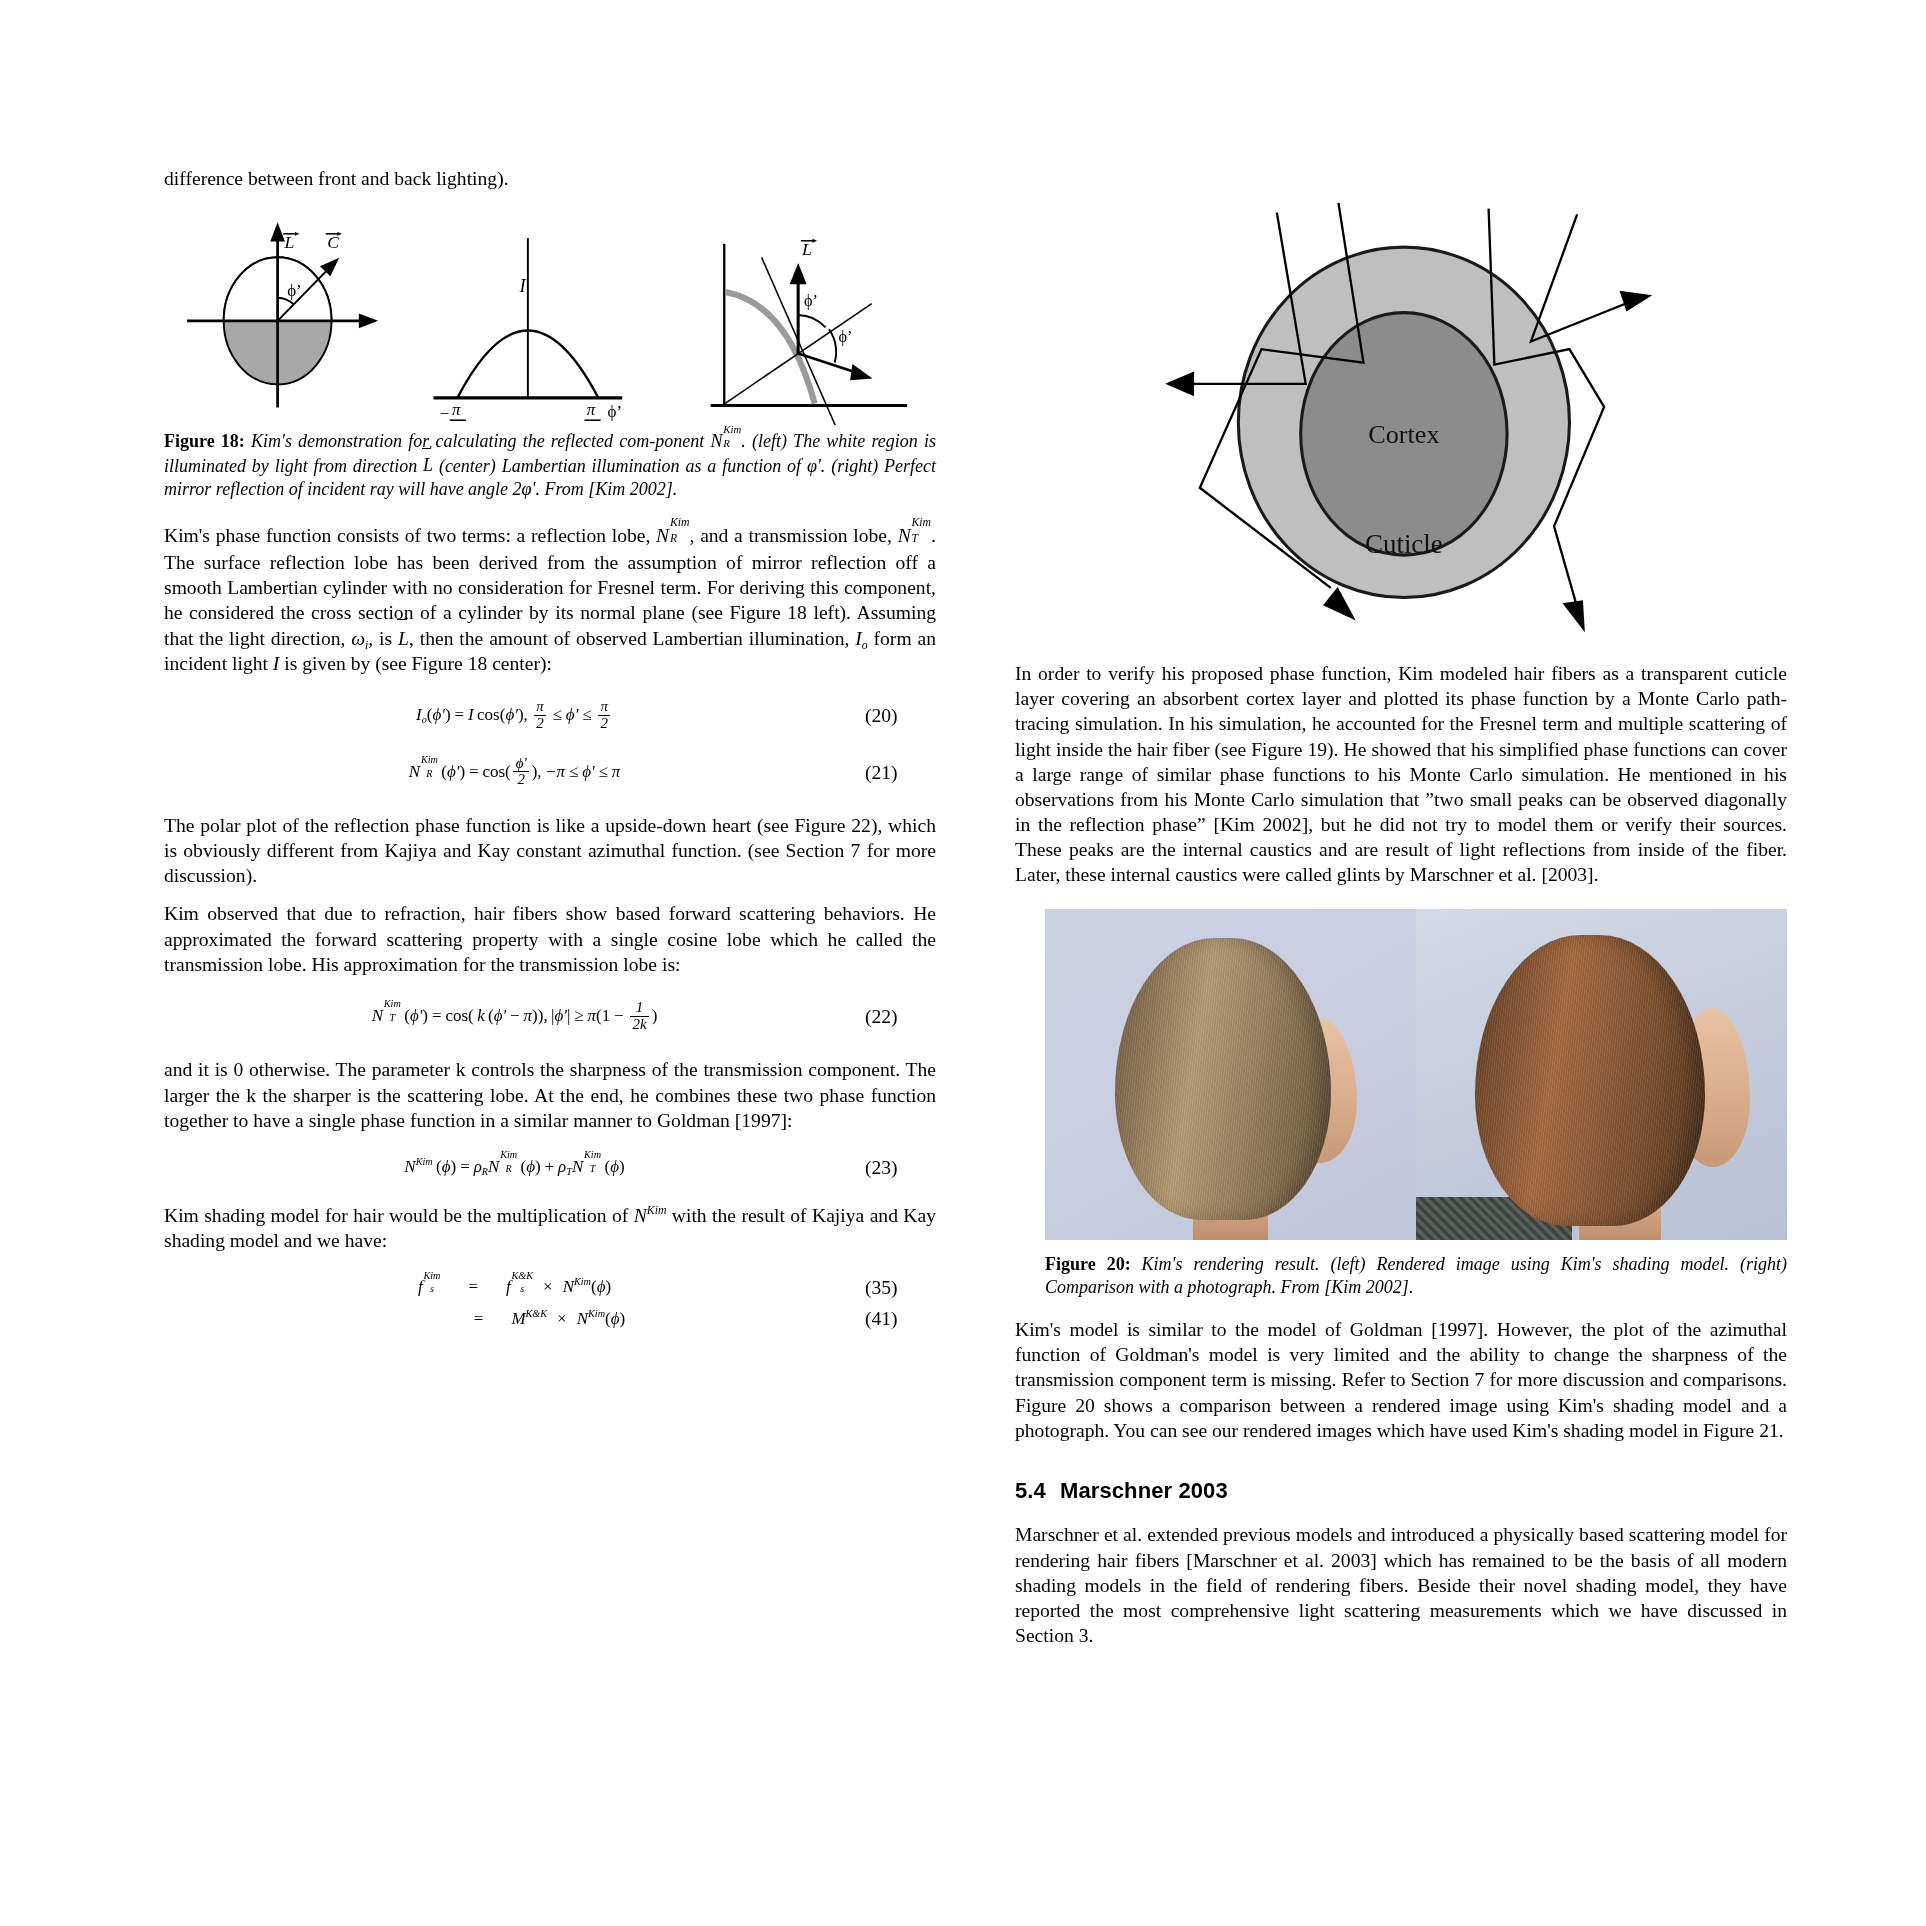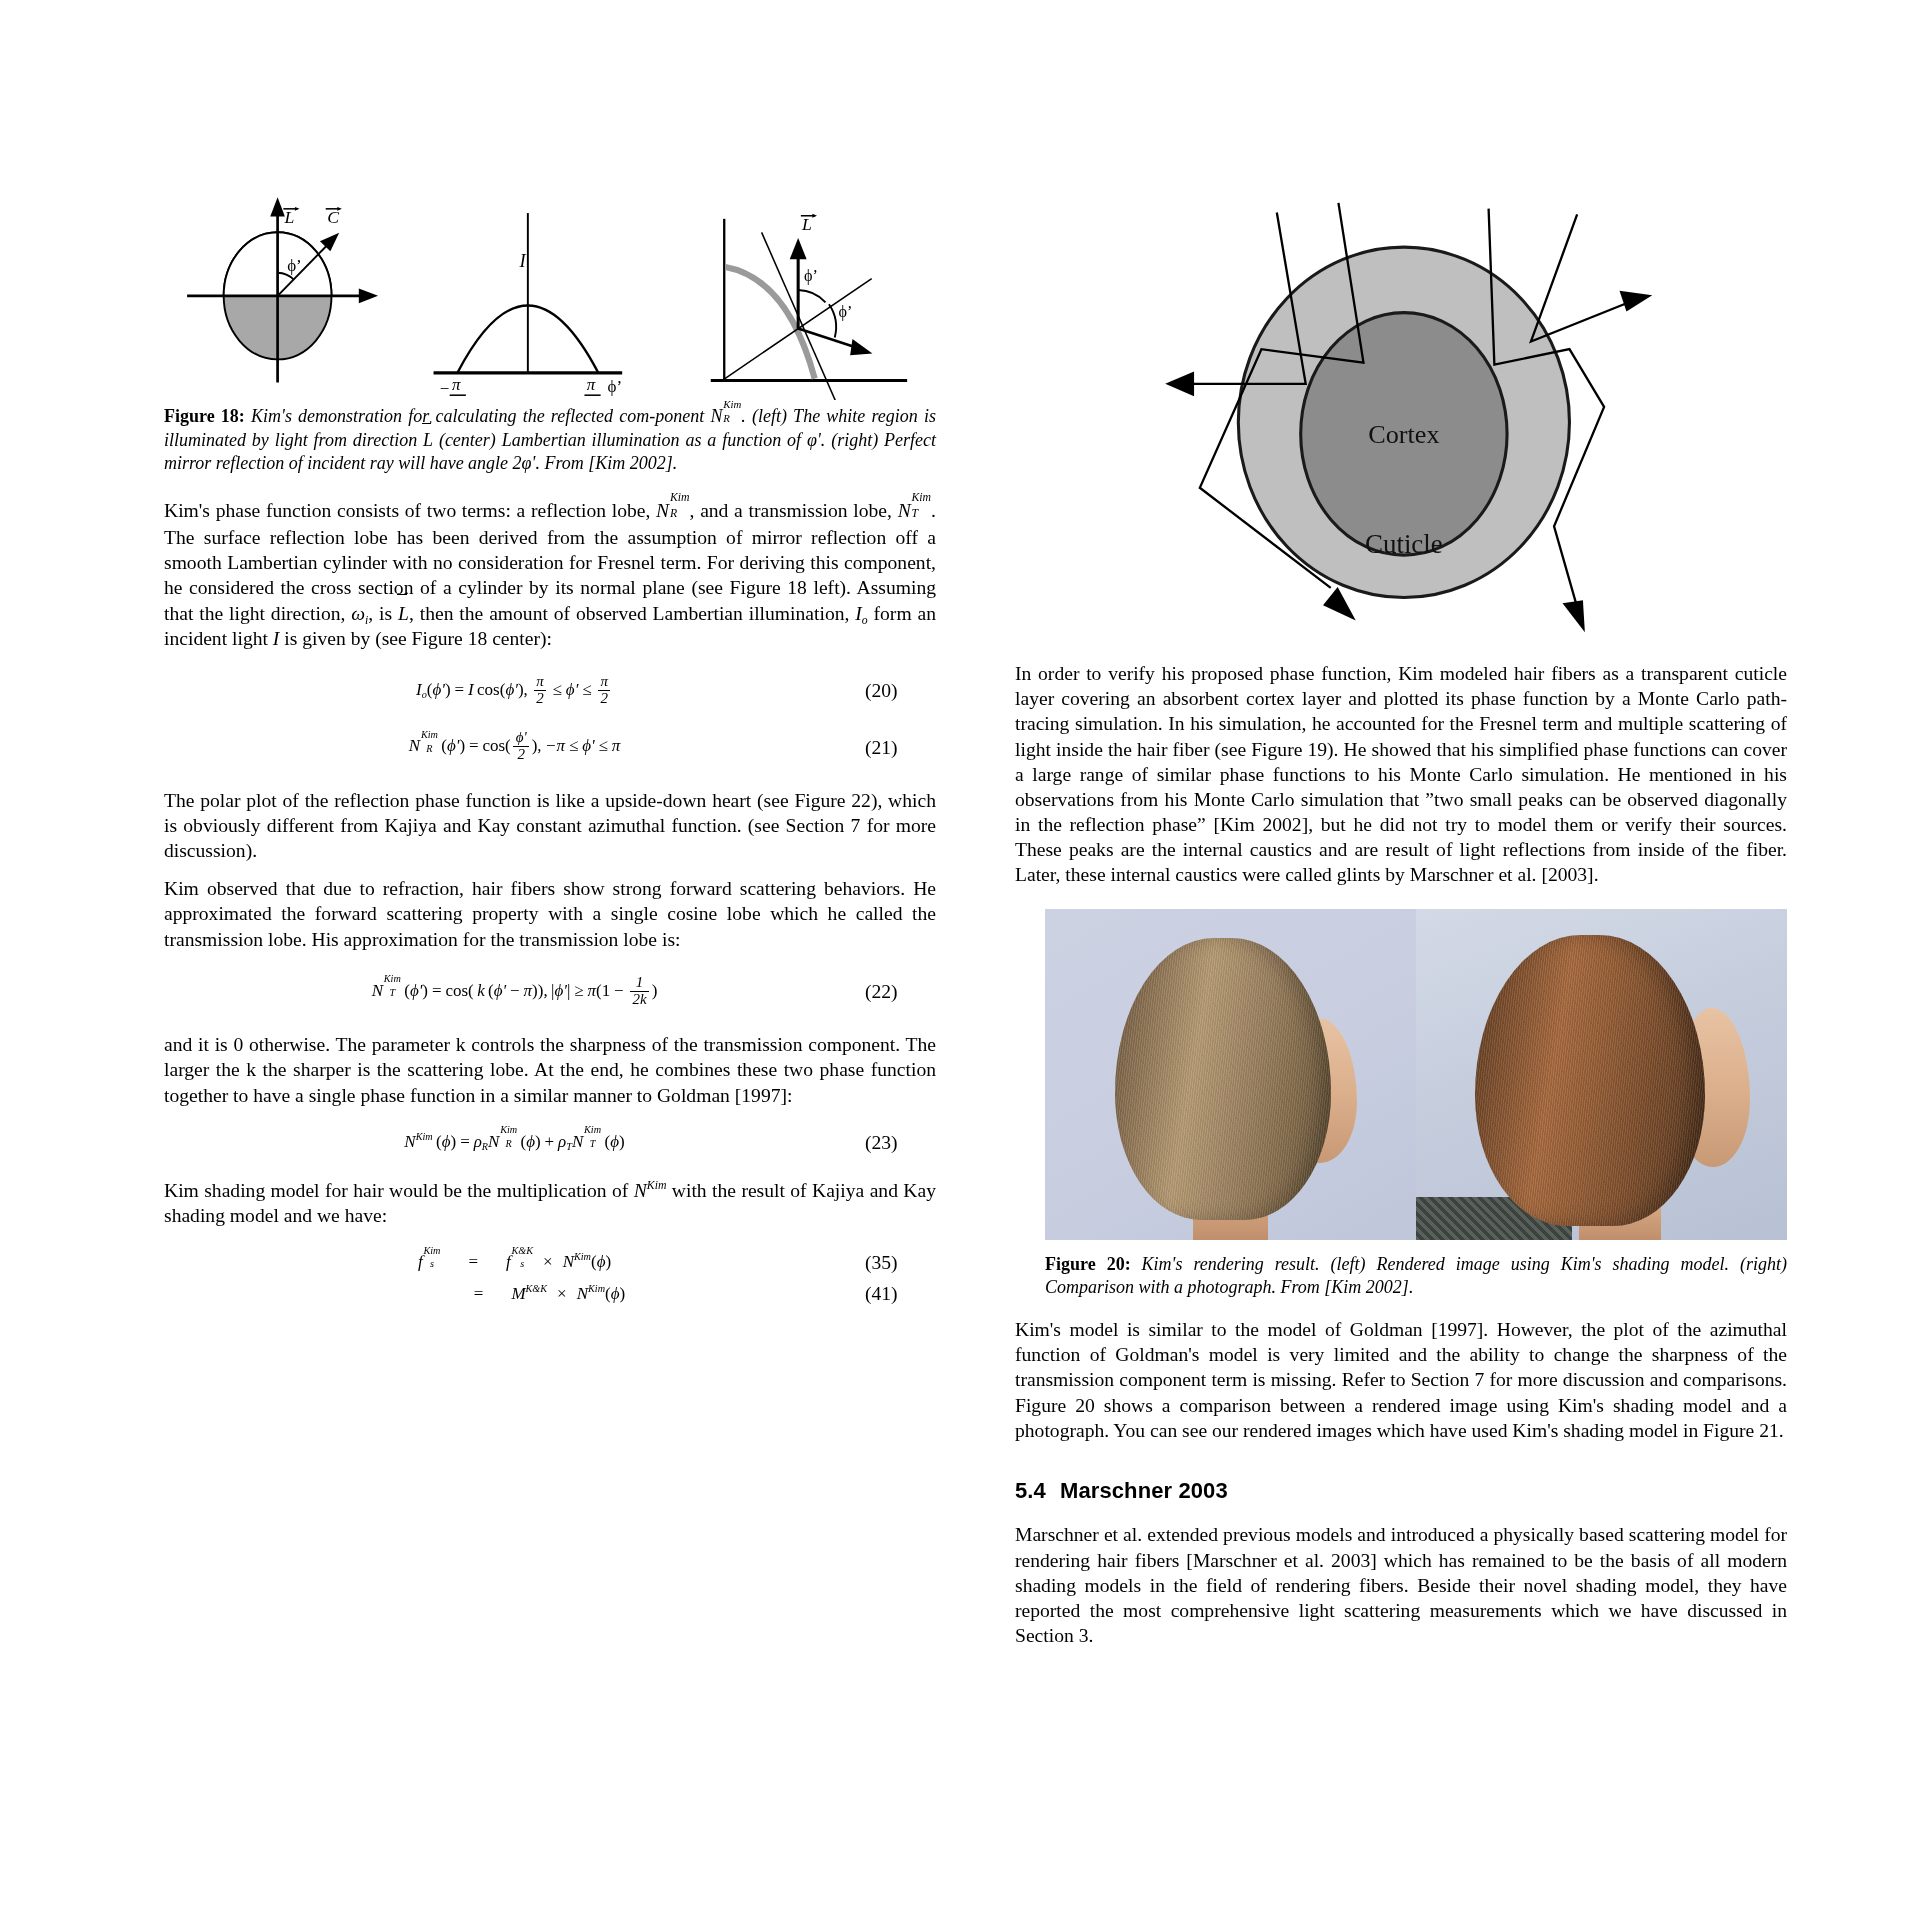--- a/index.html
+++ b/index.html
@@ -190,20 +190,21 @@
   }
 </style>
 </head>
 <body>
 
 <div class="page">
 <div class="cols">
 
   <div class="col">
 
+    <p class="body">difference between front and back lighting).</p>
 
     <div class="fig fig18">
       <svg width="772" height="216" viewBox="0 0 2005 560">
 
         <g>
           <clipPath id="topHalf">
                 <rect x="0" y="0" width="2005" height="290"></rect>
               </clipPath>
           <ellipse cx="295" cy="290" rx="140" ry="165" fill="#a8a8a8" stroke="#000" stroke-width="5"></ellipse>
           <ellipse cx="295" cy="290" rx="140" ry="165" fill="#ffffff" stroke="#000" stroke-width="5" clip-path="url(#topHalf)"></ellipse>
@@ -294,21 +295,21 @@
               <span class="d">R</span>
             </span> <span class="mup">(</span><span class="mi">ϕ'</span><span class="mup">)</span><span class="op">=</span><span class="mup">cos</span><span class="mup">(</span><span class="frac">
               <span class="num2">ϕ'</span>
               <span class="den">2</span>
             </span><span class="mup">)</span><span class="mup">,</span> <span class="mi">−π</span><span class="op">≤</span><span class="mi">ϕ'</span><span class="op">≤</span><span class="mi">π</span></div>
       <div class="eq-num">(21)</div>
     </div>
 
     <p class="body">The polar plot of the reflection phase function is like a upside-down heart (see Figure 22), which is obviously different from Kajiya and Kay constant azimuthal function. (see Section 7 for more discussion).</p>
 
-    <p class="body">Kim observed that due to refraction, hair fibers show strong forward scattering behaviors. He approximated the forward scattering property with a single cosine lobe which he called the transmission lobe. His approximation for the transmission lobe is:</p>
+    <p class="body">Kim observed that due to refraction, hair fibers show based forward scattering behaviors. He approximated the forward scattering property with a single cosine lobe which he called the transmission lobe. His approximation for the transmission lobe is:</p>
 
     <div class="eq-row">
       <div class="eq-body"><span class="mi">N</span><span class="updown">
               <span class="u">Kim</span>
               <span class="d">T</span>
             </span> <span class="mup">(</span><span class="mi">ϕ'</span><span class="mup">)</span><span class="op">=</span><span class="mup">cos</span><span class="mup">( </span><span class="mi">k</span> <span class="mup">(</span><span class="mi">ϕ'</span><span class="op">−</span><span class="mi">π</span><span class="mup">))</span><span class="mup">,</span> <span class="mup">|</span><span class="mi">ϕ'</span><span class="mup">|</span><span class="op">≥</span><span class="mi">π</span><span class="mup">(</span><span class="mup">1</span><span class="op">−</span><span class="frac">
               <span class="num2">1</span>
               <span class="den mi">2k</span>
             </span><span class="mup">)</span></div>
       <div class="eq-num">(22)</div>

